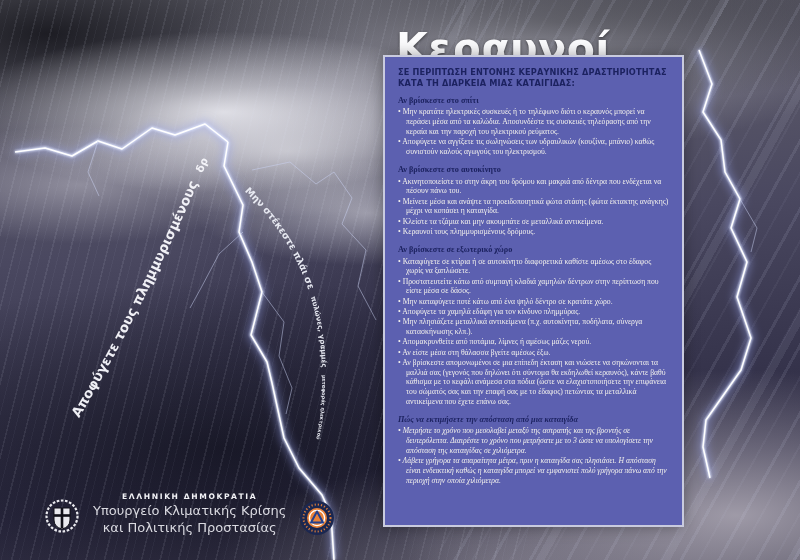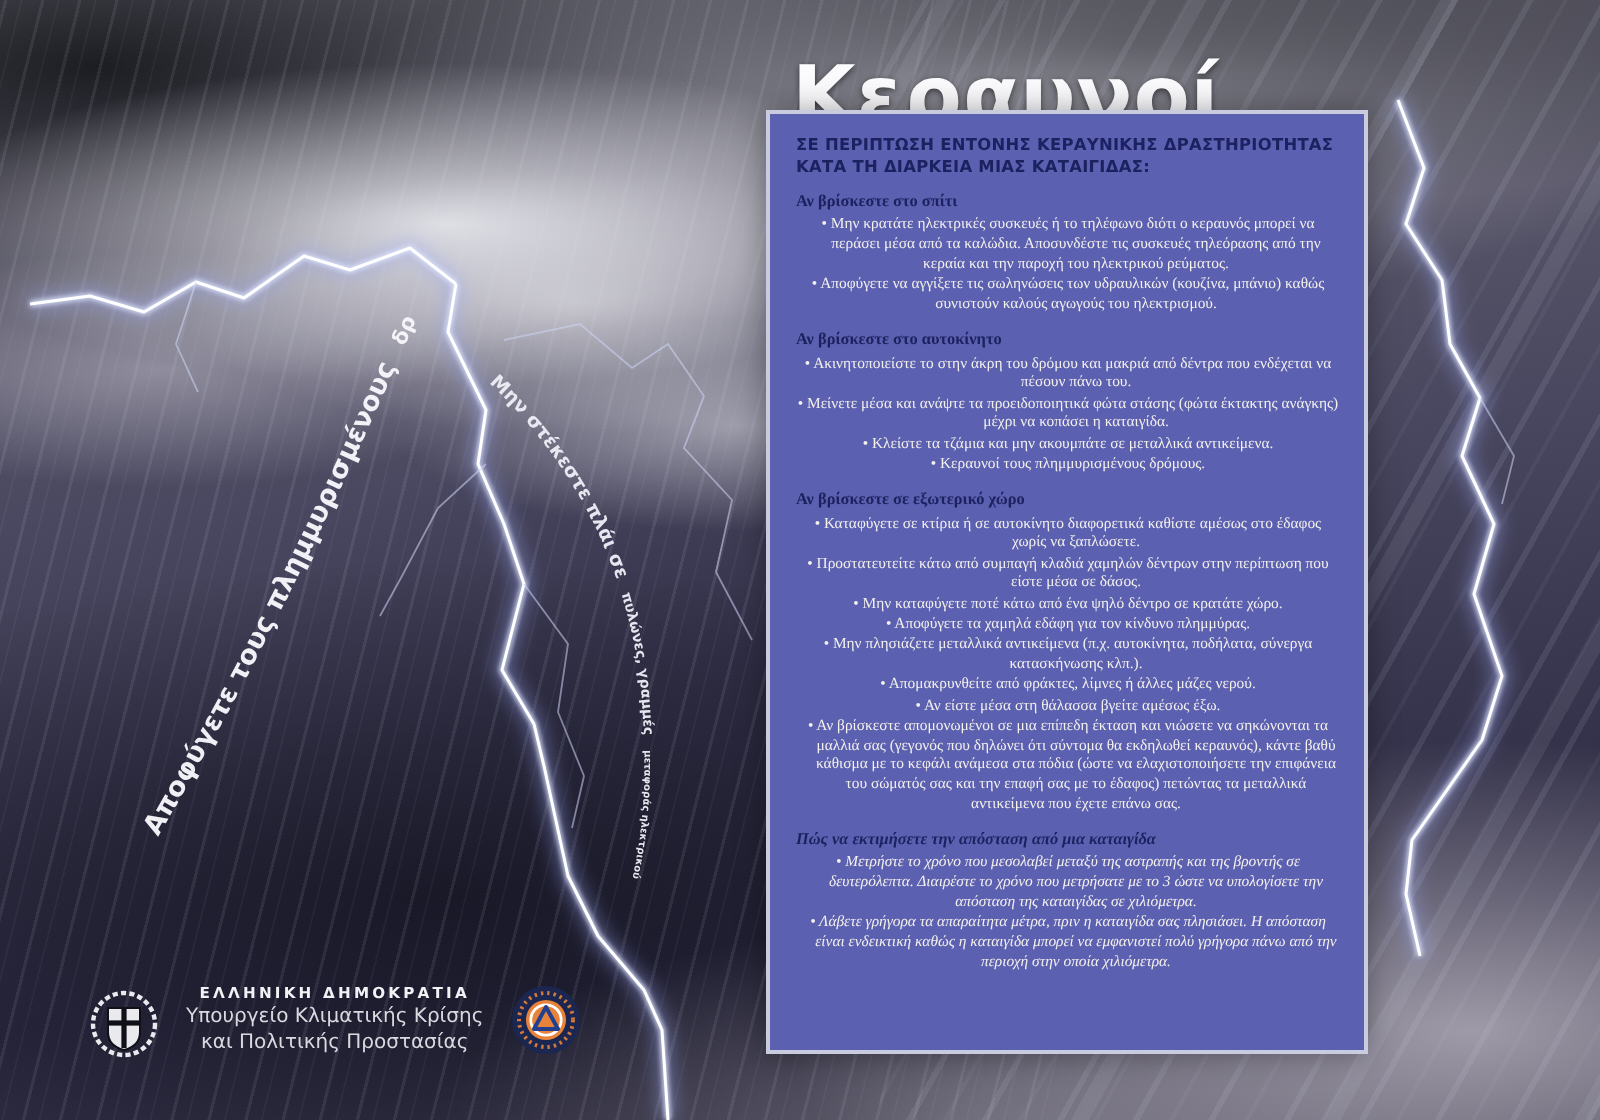--- a/index.html
+++ b/index.html
@@ -46,30 +46,30 @@
     text-shadow:0 1px 3px rgba(0,0,0,.55);
   }
   .panel{
     position:absolute; left:383px; top:55px; width:301px; height:472px; box-sizing:border-box;
     background:#5c60b0; border:2px solid #c9cbde; padding:10px 12px 8px 13px;
     box-shadow:0 0 14px rgba(0,0,0,.35);
   }
   .intro{color:#1c2260; font-weight:bold; font-size:8.2px; line-height:1.32; letter-spacing:.15px; margin-bottom:7px;}
   .sec{margin-bottom:8px;font-family:Liberation Serif, serif;}
   .sec h2{color:#1c2260; font-size:8.2px; line-height:1.25; margin:0 0 1.5px; font-weight:bold;}
-  .sec ul{margin:0; padding:0; list-style:none; color:#f3f1ec; font-size:7.7px; line-height:1.27;text-align:center;}
+  .sec ul{margin:0; padding:0; list-style:none; color:#f3f1ec; font-size:7.7px; line-height:1.27;}
   .sec li{padding-left:8px; text-indent:-8px; margin-bottom:.5px;}
   .sec li::before{content:"• ";}
   .sec.em, .sec.em h2{font-style:italic;}
   .footer{
-    position:absolute; left:44px; top:492px; display:flex; align-items:flex-start; gap:13px;
+    position:absolute; left:44px; top:492px; display:flex; align-items:flex-end; gap:13px;
   }
   .footer .txt{text-align:center; color:#e9e9ee;}
   .footer .rep{font-size:7.6px; font-weight:bold; letter-spacing:1.6px; margin-bottom:2px; color:#f2f2f6;}
-  .footer .min{font-size:10px; line-height:1.28; color:#d9d9e0;}
+  .footer .min{font-size:13px; line-height:1.28; color:#d9d9e0;}
   .curved-big{fill:#f6f6fb; font-weight:600; opacity:.97;}
   .curved-small{fill:#eef0f8; font-weight:600; opacity:.95;}
 </style>
 </head>
 <body>
 
 <div class="poster">
   <div class="sky"></div>
   <div class="rain-left"></div>
   <div class="rain-right"></div>
@@ -150,21 +150,21 @@
     </div>
 
     <div class="sec">
       <h2>Αν βρίσκεστε σε εξωτερικό χώρο</h2>
       <ul>
         <li>Καταφύγετε σε κτίρια ή σε αυτοκίνητο διαφορετικά καθίστε αμέσως στο έδαφος χωρίς να ξαπλώσετε.</li>
         <li>Προστατευτείτε κάτω από συμπαγή κλαδιά χαμηλών δέντρων στην περίπτωση που είστε μέσα σε δάσος.</li>
         <li>Μην καταφύγετε ποτέ κάτω από ένα ψηλό δέντρο σε κρατάτε χώρο.</li>
         <li>Αποφύγετε τα χαμηλά εδάφη για τον κίνδυνο πλημμύρας.</li>
         <li>Μην πλησιάζετε μεταλλικά αντικείμενα (π.χ. αυτοκίνητα, ποδήλατα, σύνεργα κατασκήνωσης κλπ.).</li>
-        <li>Απομακρυνθείτε από φράκτες, λίμνες ή άλλες μάζες νερού.</li>
+        <li>Απομακρυνθείτε από ποτάμια, λίμνες ή αμέσως μάζες νερού.</li>
         <li>Αν είστε μέσα στη θάλασσα βγείτε αμέσως έξω.</li>
         <li>Αν βρίσκεστε απομονωμένοι σε μια επίπεδη έκταση και νιώσετε να σηκώνονται τα μαλλιά σας (γεγονός που δηλώνει ότι σύντομα θα εκδηλωθεί κεραυνός), κάντε βαθύ κάθισμα με το κεφάλι ανάμεσα στα πόδια (ώστε να ελαχιστοποιήσετε την επιφάνεια του σώματός σας και την επαφή σας με το έδαφος) πετώντας τα μεταλλικά αντικείμενα που έχετε επάνω σας.</li>
       </ul>
     </div>
 
     <div class="sec em">
       <h2>Πώς να εκτιμήσετε την απόσταση από μια καταιγίδα</h2>
       <ul>
         <li>Μετρήστε το χρόνο που μεσολαβεί μεταξύ της αστραπής και της βροντής σε δευτερόλεπτα. Διαιρέστε το χρόνο που μετρήσατε με το 3 ώστε να υπολογίσετε την απόσταση της καταιγίδας σε χιλιόμετρα.</li>
         <li>Λάβετε γρήγορα τα απαραίτητα μέτρα, πριν η καταιγίδα σας πλησιάσει. Η απόσταση είναι ενδεικτική καθώς η καταιγίδα μπορεί να εμφανιστεί πολύ γρήγορα πάνω από την περιοχή στην οποία χιλιόμετρα.</li>

